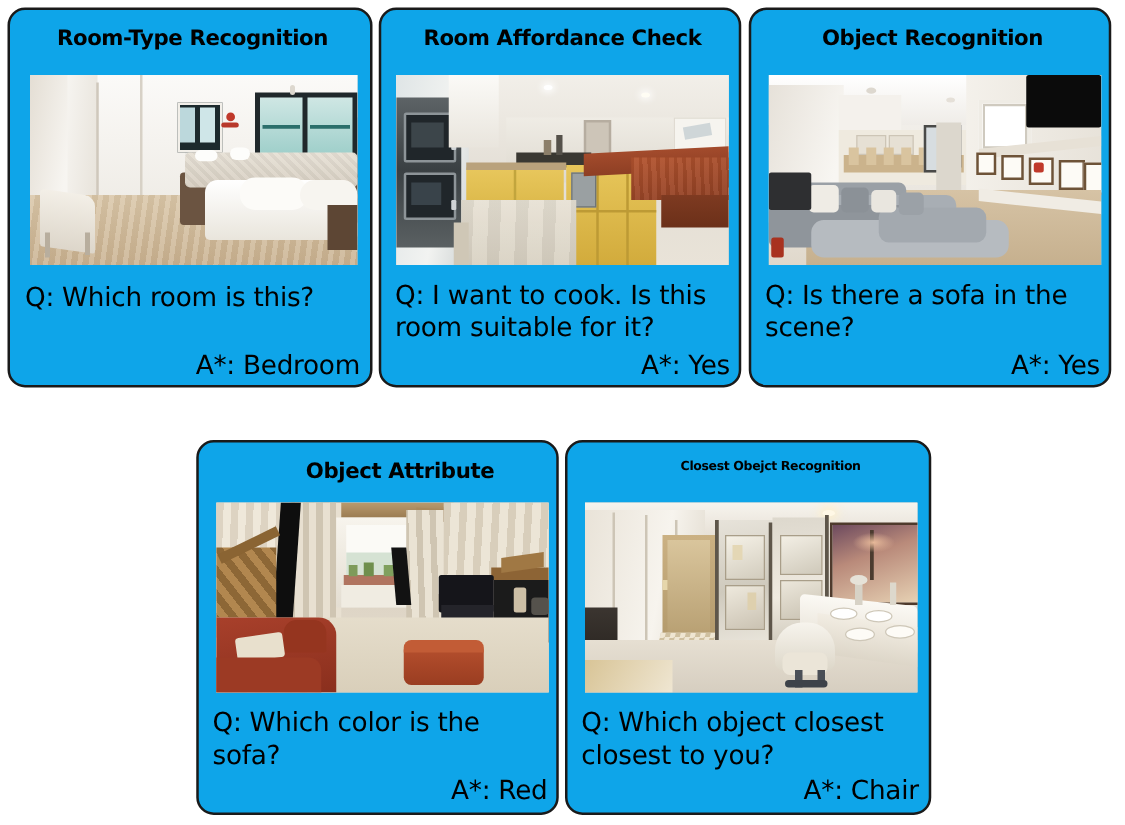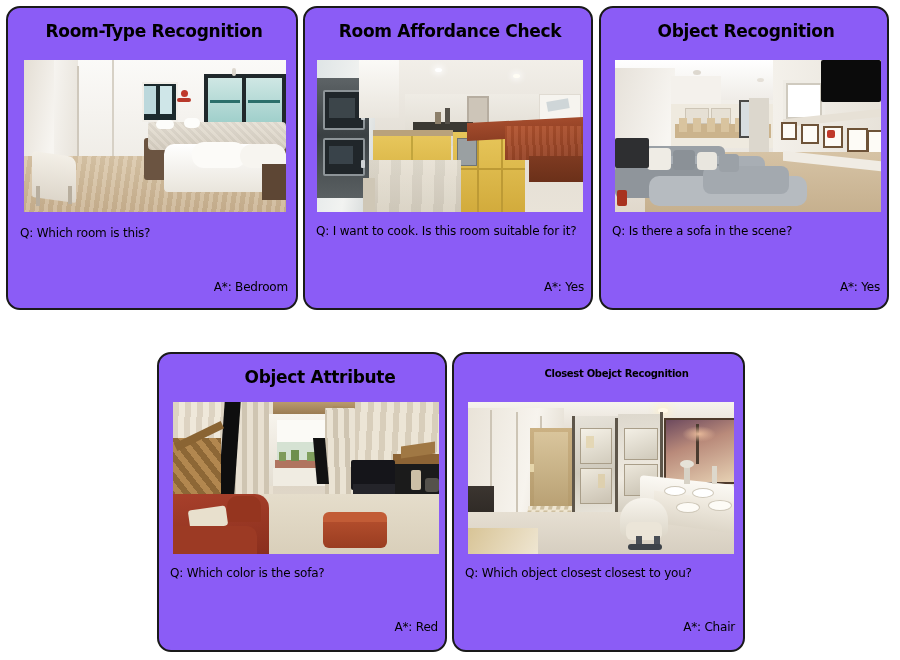--- a/index.html
+++ b/index.html
@@ -14,21 +14,21 @@
 
   #root {
     position: relative;
     width: 900px;
     height: 660px;
     background: #ffffff;
   }
 
   .card {
     position: absolute;
-    background: #8b5cf6;
+    background: #0ea5e9;
     border: 2px solid #1a1a1a;
     border-radius: 14px;
     box-sizing: border-box;
     overflow: hidden;
   }
 
   .card-title {
     text-align: center;
     font-family: "DejaVu Sans", sans-serif;
     font-weight: bold;
@@ -41,21 +41,21 @@
 
   .photo {
     position: relative;
     overflow: hidden;
     background: #d8d2c8;
   }
   .photo .layer { position: absolute; }
 
   .qa {
     font-family: "DejaVu Sans", sans-serif;
-    font-size: 12px;
+    font-size: 21px;
     color: #000000;
     line-height: 1.22;
     letter-spacing: -0.2px;
   }
   .q-text { text-align: left; }
   .a-text { text-align: right; font-weight: normal; }
 
   
   .wall      { background: linear-gradient(180deg,#f4f1ec 0%, #e8e3da 100%); }
   .floor     { background: linear-gradient(180deg,#d8c4a4 0%, #c9b191 100%); }

